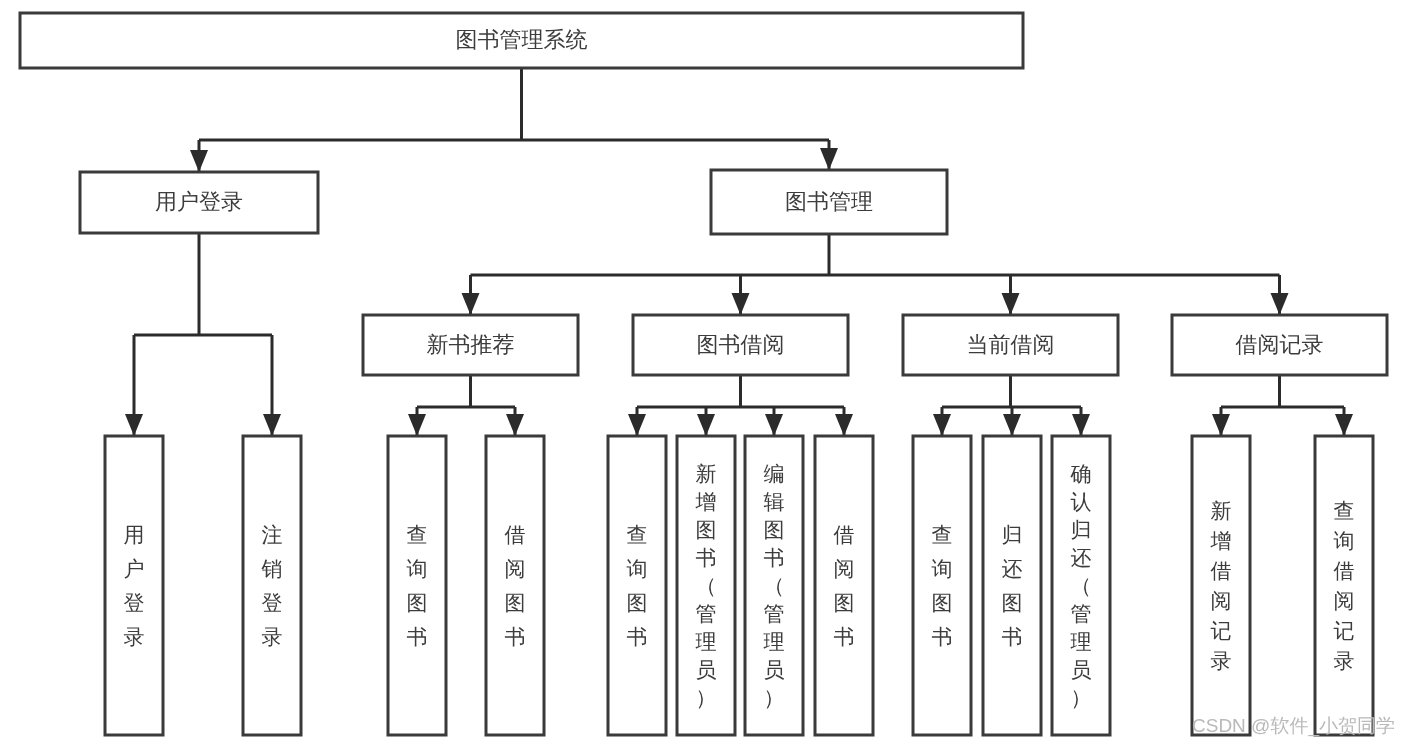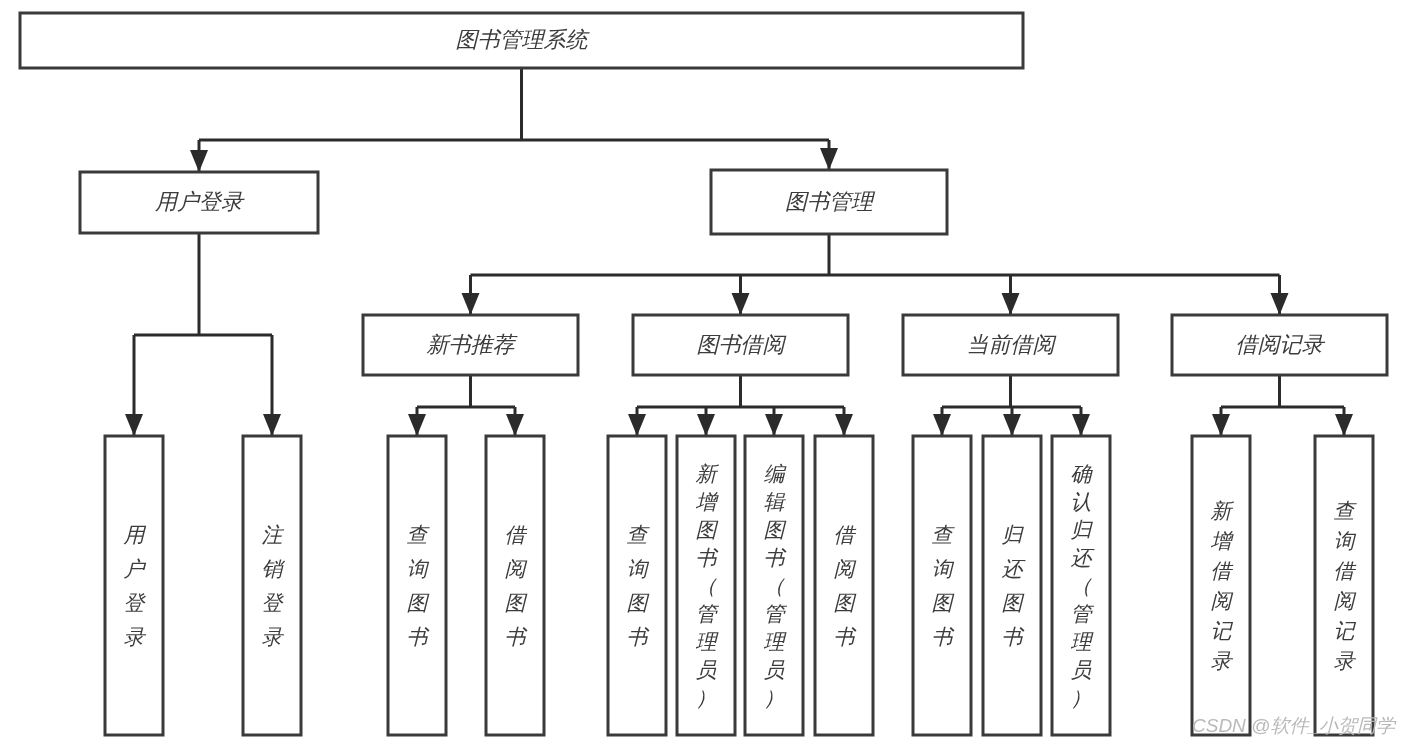--- a/index.html
+++ b/index.html
@@ -11,21 +11,20 @@
     width: 1405px;
     height: 747px;
     font-family: "Liberation Sans", "DejaVu Sans", sans-serif;
     overflow: hidden;
     position: relative;
   }
   #diagram-root {
     position: relative;
     width: 1405px;
     height: 647px;
-    font-style: italic;
   }
   svg.diagram-canvas {
     position: absolute;
     top: 0;
     left: 0;
     width: 1405px;
     height: 747px;
   }
   .node-box {
     fill: #ffffff;

